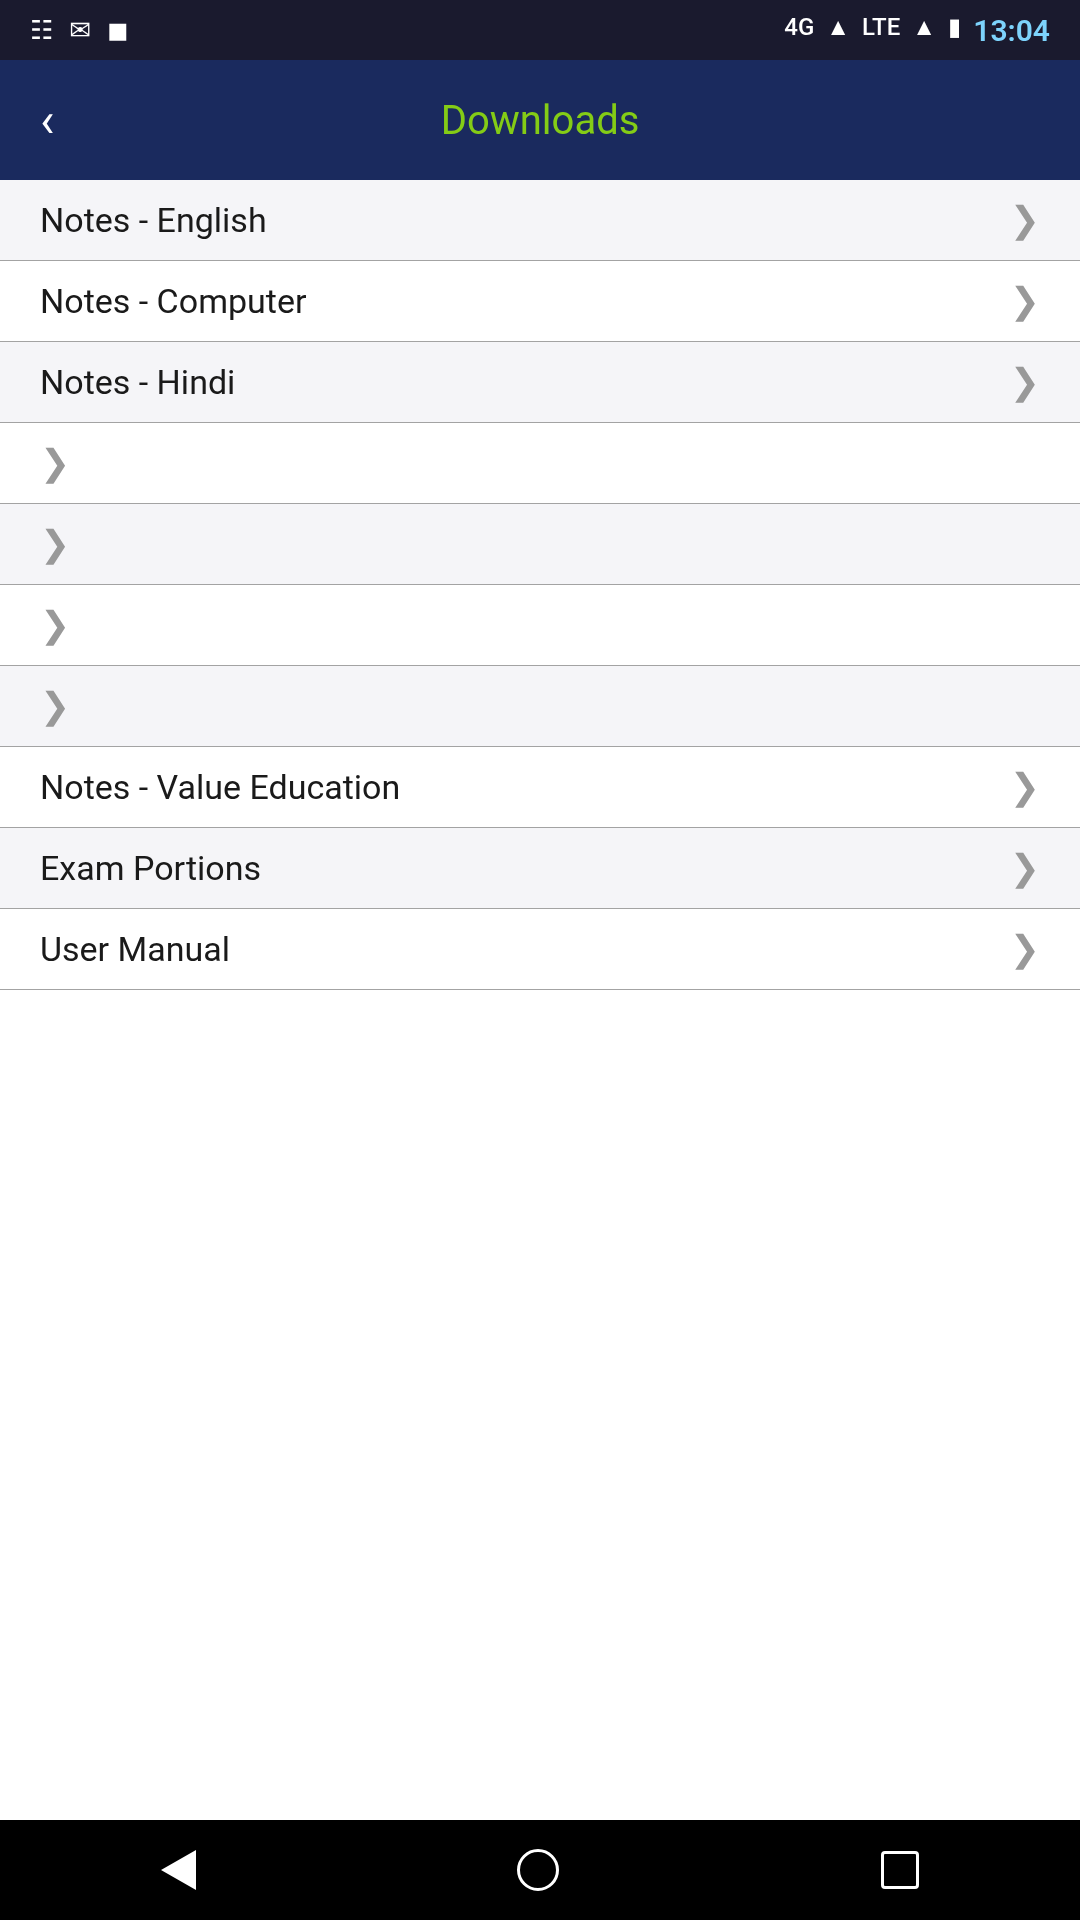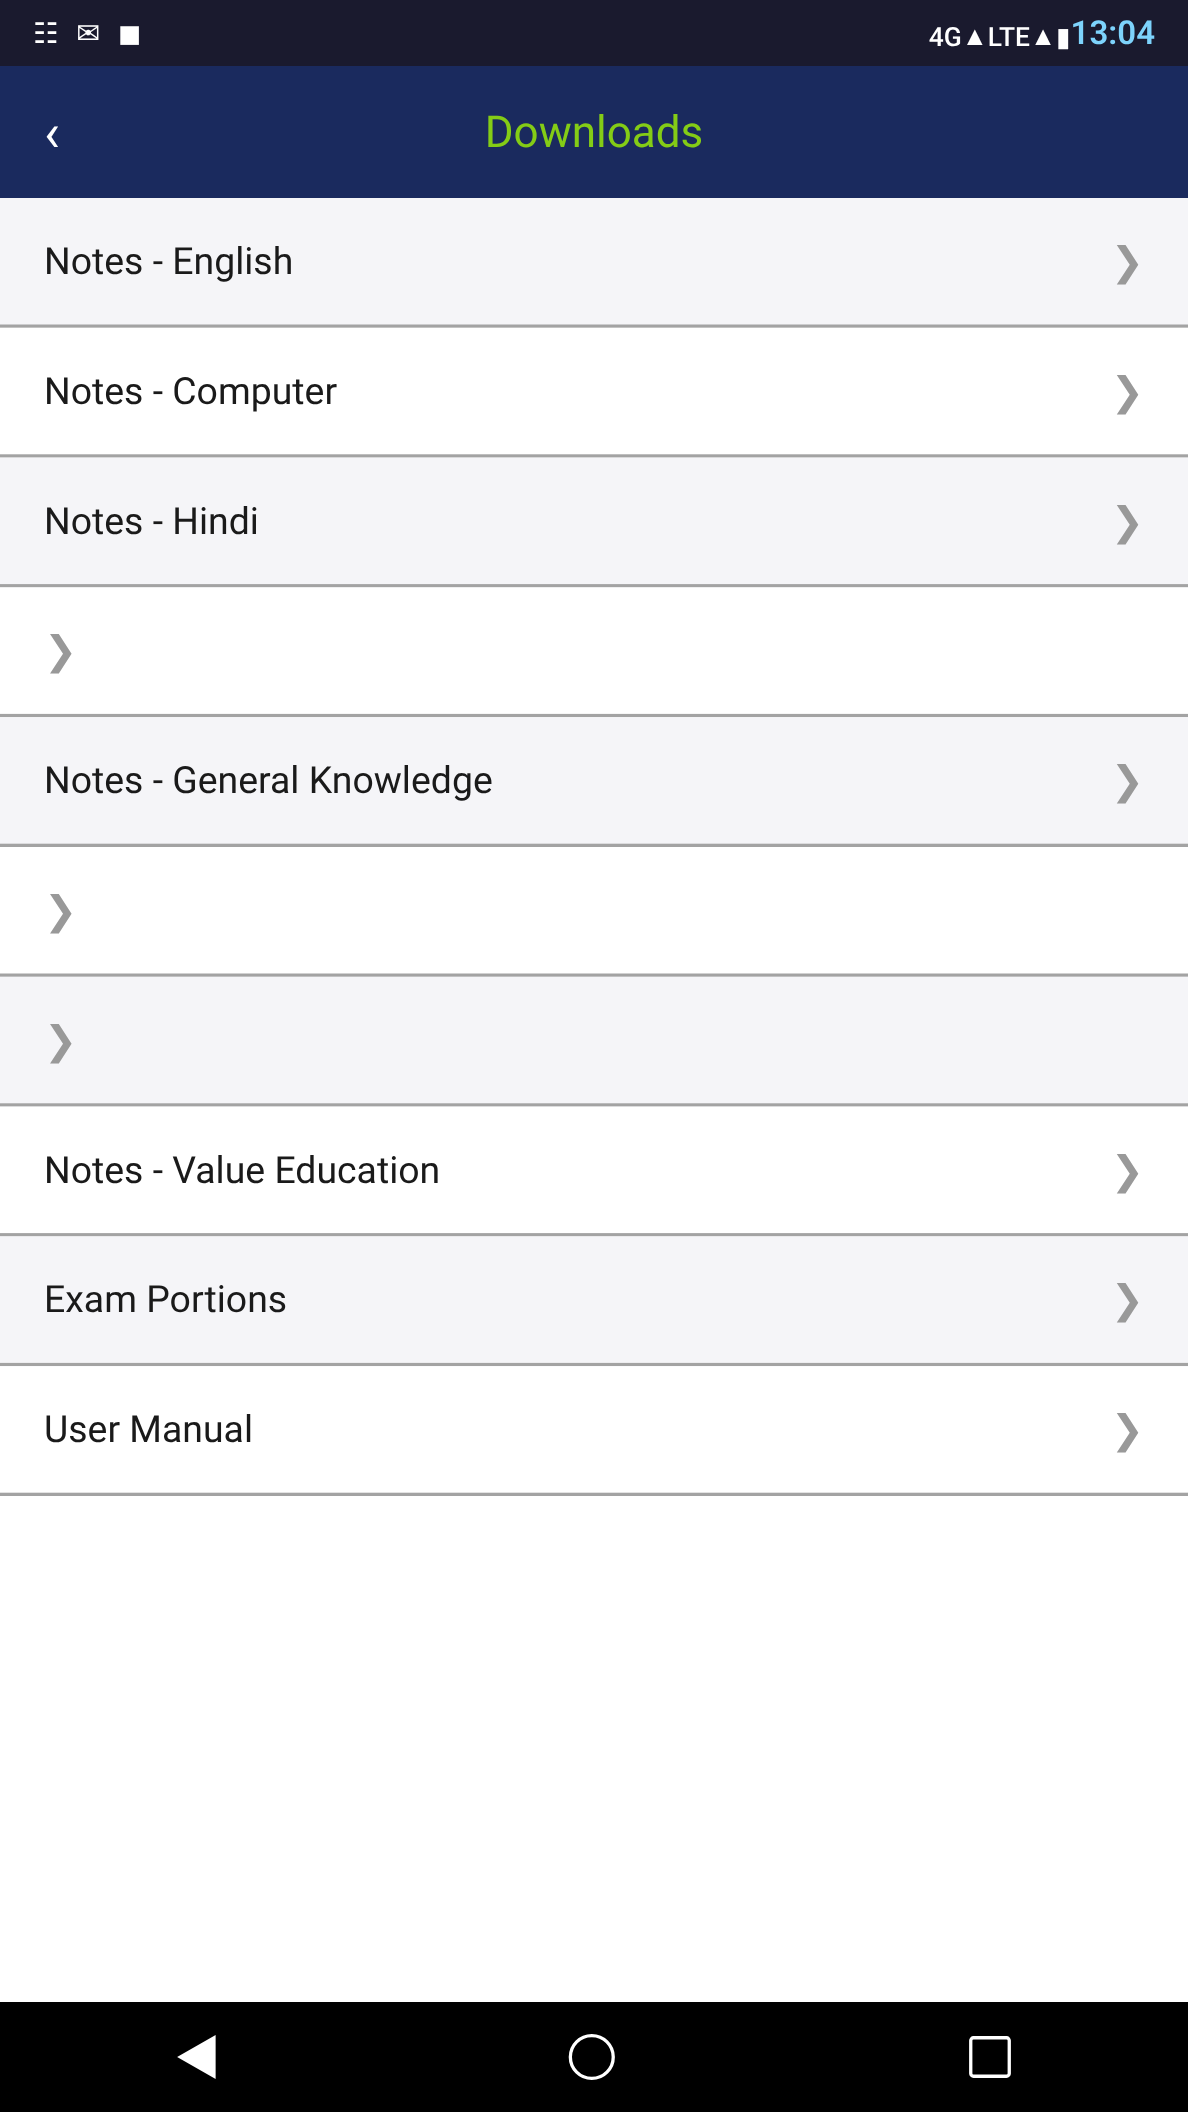--- a/index.html
+++ b/index.html
@@ -29,21 +29,22 @@
     }
 
     .status-bar-left {
       display: flex;
       align-items: center;
       gap: 16px;
     }
 
     .status-bar-right {
       display: flex;
-      align-items: flex-end;
+      align-items: flex-start;
+      gap: 12px;
       color: white;
       font-size: 28px;
       font-weight: 500;
     }
 
     .status-icon {
       color: white;
       font-size: 26px;
     }
 
@@ -83,26 +84,26 @@
     }
 
     
     .list-container {
       width: 100%;
       background: #fff;
     }
 
     .list-item {
       width: 100%;
-      height: 118px;
+      height: 81px;
       display: flex;
       align-items: center;
       justify-content: space-between;
       padding: 0 40px;
-      border-bottom: 3px solid #a3a3a3;
+      border-bottom: 1px solid #a3a3a3;
       cursor: pointer;
     }
 
     .list-item:nth-child(odd) {
       background: #f5f5f8;
     }
 
     .list-item:nth-child(even) {
       background: #ffffff;
     }
@@ -198,21 +199,20 @@
       <span class="chevron-icon">❯</span>
     </div>
     <div class="list-item">
       <span class="list-item-label">Notes - Hindi</span>
       <span class="chevron-icon">❯</span>
     </div>
     <div class="list-item">
       <span class="chevron-icon">❯</span>
     </div>
     <div class="list-item">
-      <span class="list-item-label">Notes - General Knowledge</span>
       <span class="chevron-icon">❯</span>
     </div>
     <div class="list-item">
       <span class="chevron-icon">❯</span>
     </div>
     <div class="list-item">
       <span class="chevron-icon">❯</span>
     </div>
     <div class="list-item">
       <span class="list-item-label">Notes - Value Education</span>

